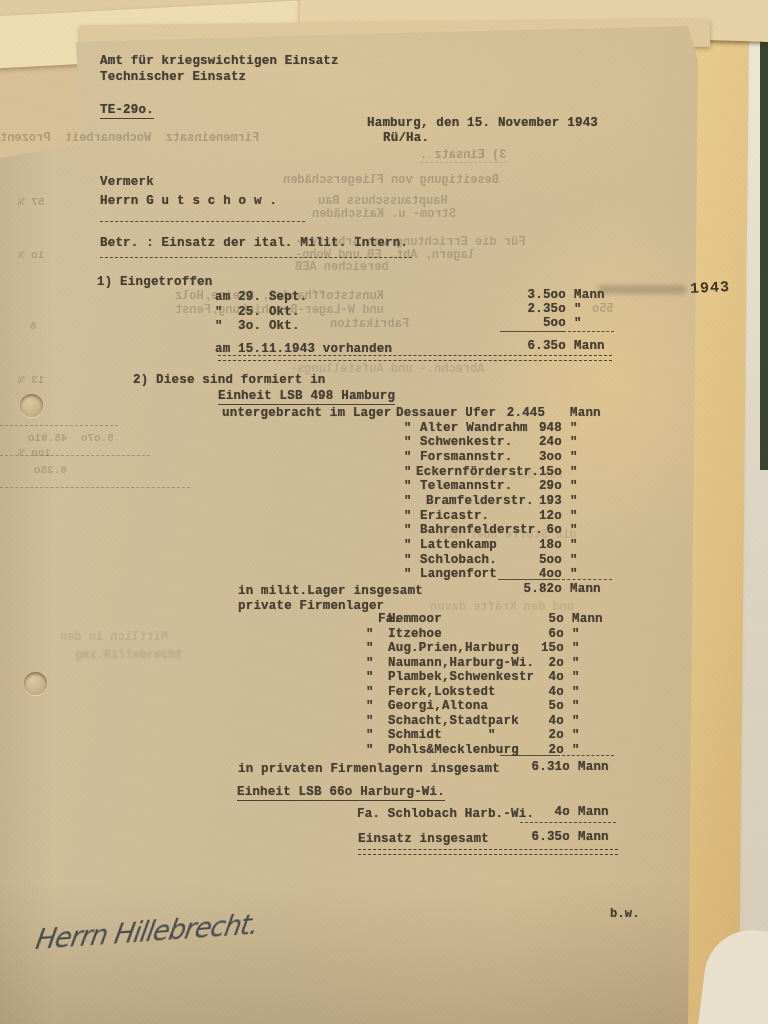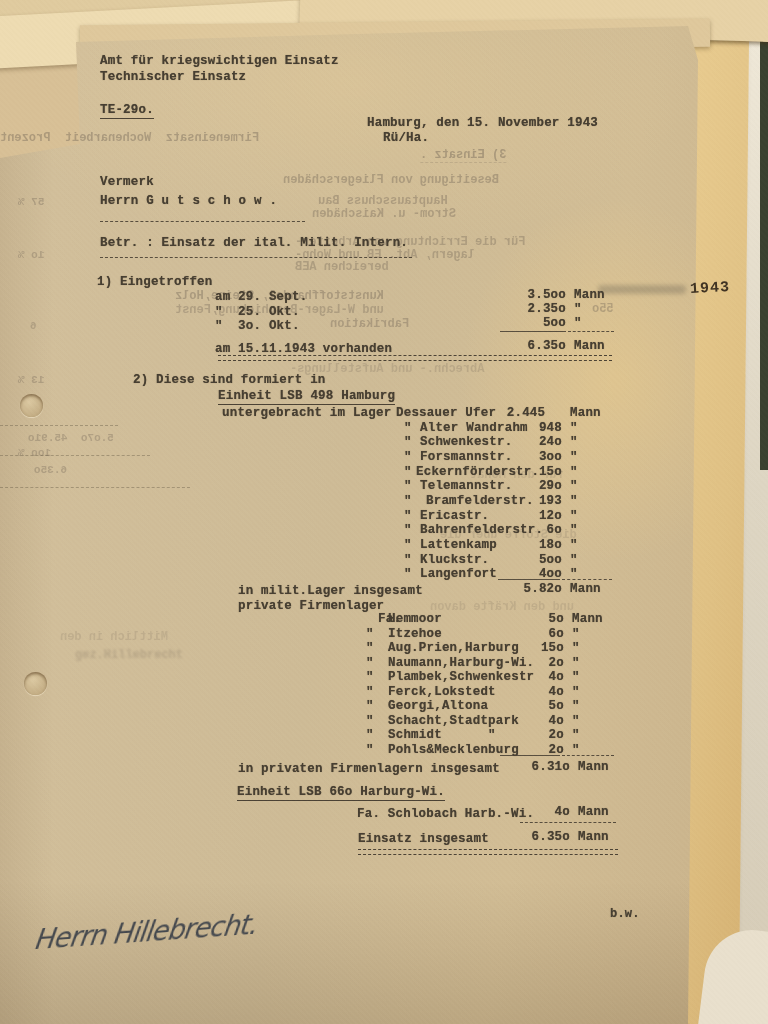--- a/index.html
+++ b/index.html
@@ -183,21 +183,21 @@
 <span class="t" style="left:420px;top:524px;">Bahrenfelderstr.</span>
 <span class="t num" style="left:490px;top:524px;">6o</span>
 <span class="t" style="left:570px;top:524px;">"</span>
 
 <span class="t" style="left:404px;top:539px;">"</span>
 <span class="t" style="left:420px;top:539px;">Lattenkamp</span>
 <span class="t num" style="left:490px;top:539px;">18o</span>
 <span class="t" style="left:570px;top:539px;">"</span>
 
 <span class="t" style="left:404px;top:554px;">"</span>
-<span class="t" style="left:420px;top:554px;">Kluckstr.</span>
+<span class="t" style="left:420px;top:554px;">Schlobach.</span>
 <span class="t num" style="left:490px;top:554px;">5oo</span>
 <span class="t" style="left:570px;top:554px;">"</span>
 
 <span class="t" style="left:404px;top:568px;">"</span>
 <span class="t" style="left:420px;top:568px;">Langenfort</span>
 <span class="t num" style="left:490px;top:568px;">4oo</span>
 <span class="t" style="left:570px;top:568px;">"</span>
 <div class="srule" style="left:498px;top:579px;width:62px;"></div>
 <div class="rule" style="left:562px;top:579px;width:50px;"></div>
 

